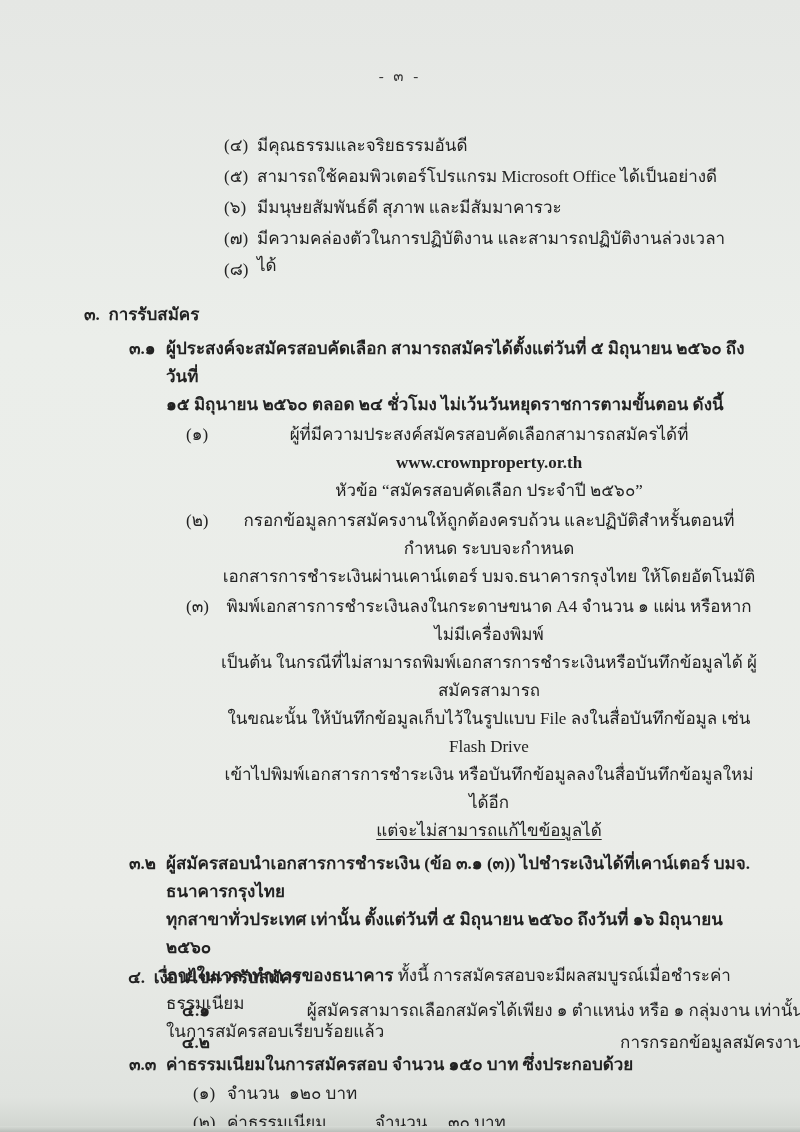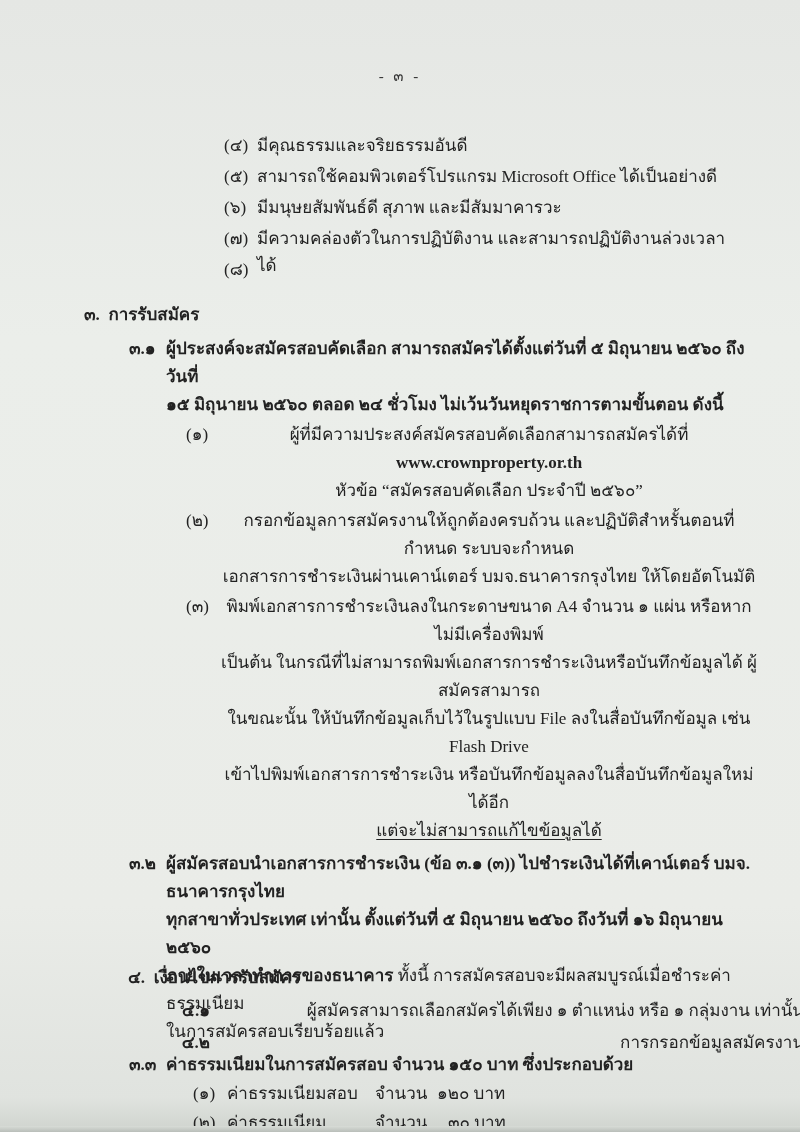--- a/index.html
+++ b/index.html
@@ -137,21 +137,20 @@
 
     <div class="row l1">
       <span class="num">๓.๓</span>
       <div class="l1-body b">
         <div class="line">ค่าธรรมเนียมในการสมัครสอบ จำนวน ๑๕๐ บาท ซึ่งประกอบด้วย</div>
       </div>
     </div>
 
     <div class="row fee-row">
       <span class="num">(๑)</span>
-      <span class="fee-label">ค่าธรรมเนียมสอบ</span>
       <span class="fee-qty">จำนวน</span>
       <span class="fee-amount">๑๒๐ บาท</span>
     </div>
     <div class="row fee-row second">
       <span class="num">(๒)</span>
       <span class="fee-label">ค่าธรรมเนียมธนาคาร</span>
       <span class="fee-qty">จำนวน</span>
       <span class="fee-amount">๓๐ บาท</span>
     </div>
 

